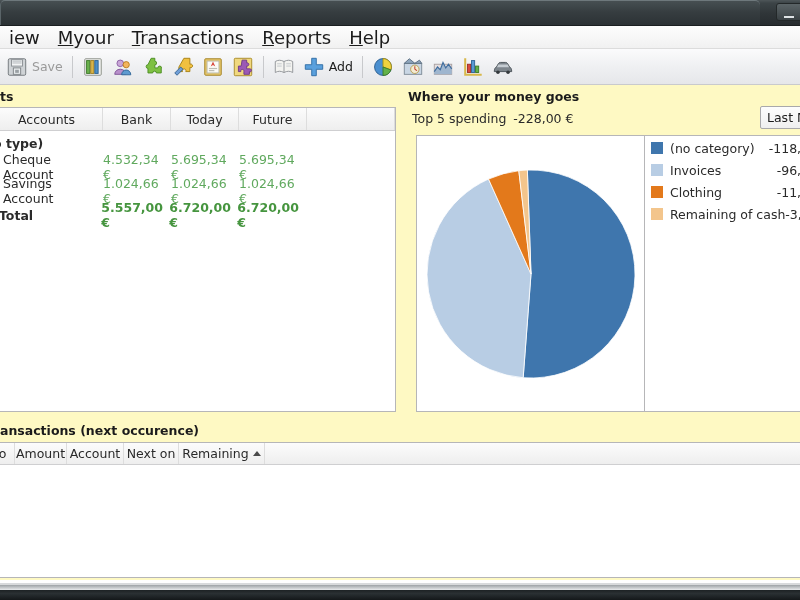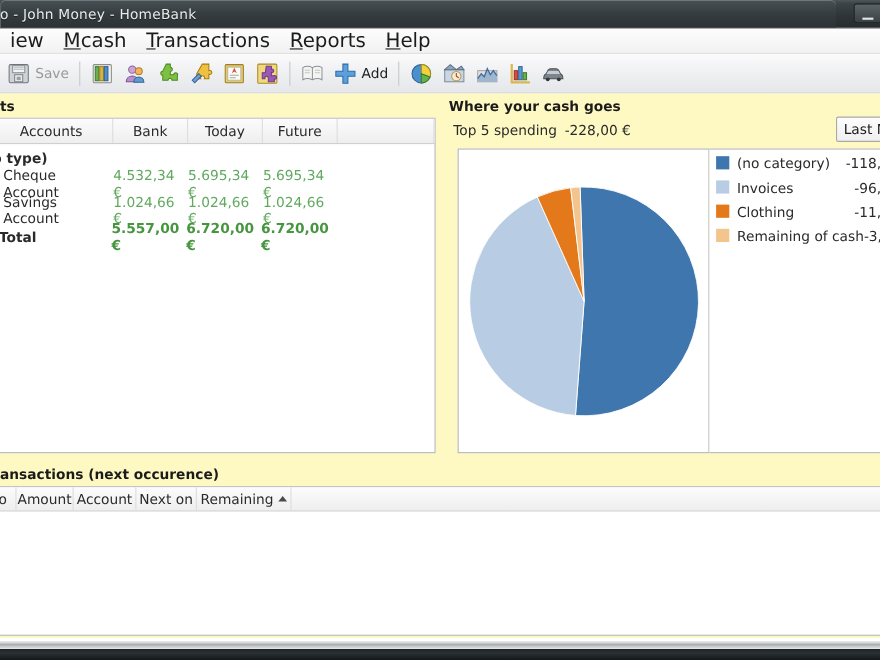--- a/index.html
+++ b/index.html
@@ -215,27 +215,26 @@
   .win-bottom .edge3 { position:absolute; left:0; top:10px; width:800px; height:10px;
     background: linear-gradient(to bottom,#1d2224 0%,#2a3033 35%,#14181a 100%); }
 </style>
 </head>
 <body>
 
 <div id="app">
 
   <div class="titlebar">
     <div class="titlebar-inner"></div>
-    <div class="title-text">o - John Money - HomeBank</div>
     <div class="win-btn"></div>
   </div>
 
   <div class="menubar">
     <div class="menu-item"><span>iew</span></div>
-    <div class="menu-item"><span class="mn">M</span><span>cash</span></div>
+    <div class="menu-item"><span class="mn">M</span><span>your</span></div>
     <div class="menu-item"><span class="mn">T</span><span>ransactions</span></div>
     <div class="menu-item"><span class="mn">R</span><span>eports</span></div>
     <div class="menu-item"><span class="mn">H</span><span>elp</span></div>
   </div>
 
   <div class="toolbar">
 
     <div class="tb-btn">
       <svg class="ico" viewBox="0 0 24 24">
         <rect x="2.5" y="3" width="19" height="18" rx="1.5" fill="#cfd3d6" stroke="#6f7478"></rect>
@@ -397,21 +396,21 @@
         <div class="acct-row">
           <div class="cell tot" style="width:112px;padding-left:8px">Total</div>
           <div class="cell num tot" style="width:68px">5.557,00 €</div>
           <div class="cell num tot" style="width:68px">6.720,00 €</div>
           <div class="cell num tot" style="width:68px">6.720,00 €</div>
         </div>
       </div>
     </div>
 
     <div class="chart-panel">
-      <div class="chart-title">Where your cash goes</div>
+      <div class="chart-title">Where your money goes</div>
 
       <div class="chart-sub">
         <span>Top 5 spending</span><span class="amt">-228,00 €</span>
       </div>
 
       <div class="range-combo">
         <span>Last M</span>
       </div>
 
       <div class="plot-box">

